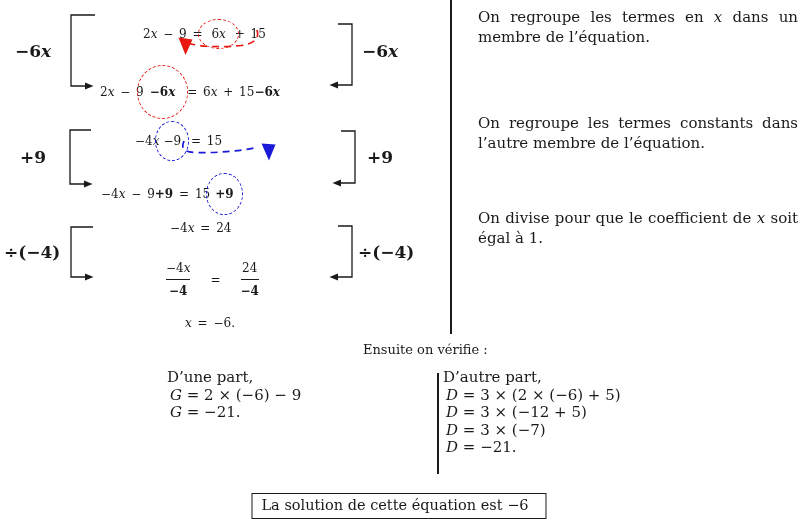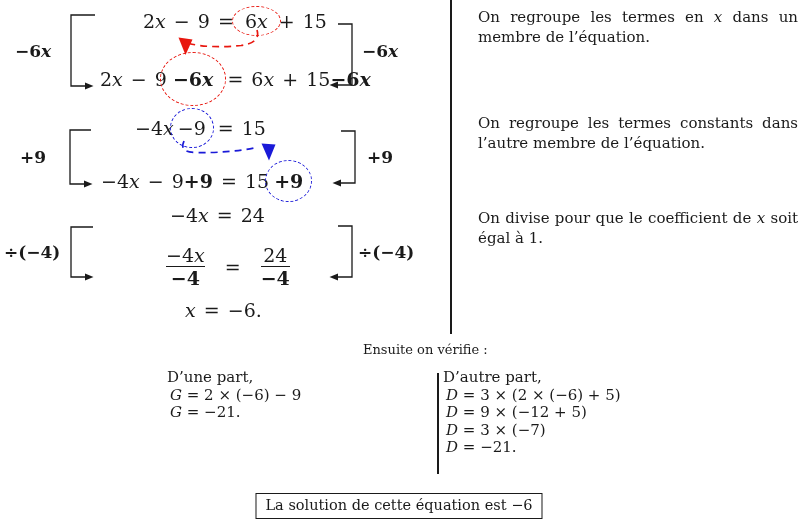--- a/index.html
+++ b/index.html
@@ -8,22 +8,23 @@
     --ink:#1a1a1a;
   }
   html,body{margin:0;padding:0;background:#fff;}
   .page{
     position:relative;width:801px;height:530px;background:#ffffff;
     font-family:"DejaVu Serif","Liberation Serif",serif;color:var(--ink);
     overflow:hidden;
   }
   .overlay{position:absolute;left:0;top:0;pointer-events:none;}
   .eq{
-    position:absolute;font-size:19px;line-height:22px;white-space:nowrap;
+    position:absolute;font-size:12px;line-height:22px;white-space:nowrap;
     word-spacing:2px;
+    margin-top:13px;
   }
   .lab{position:absolute;font-size:17px;line-height:20px;white-space:nowrap;}
   .v{font-style:italic;}
   .b{font-weight:bold;}
   .bv{font-weight:bold;font-style:italic;}
   .circ{position:relative;display:inline-block;}
   .circ::before{content:"";position:absolute;border-radius:50%;pointer-events:none;}
   .cr1{margin:0 3px;}
   .cr1::before{inset:-4px -13px;border:1.6px dashed var(--red);}
   .cr2{margin:0 6px;}
@@ -38,21 +39,21 @@
   .vdiv{position:absolute;width:1.5px;background:var(--ink);}
   .expl{
     position:absolute;left:478px;width:320px;font-size:15px;line-height:19.5px;
     text-align:justify;
   }
   .intro{position:absolute;font-size:13px;line-height:18px;white-space:nowrap;}
   .vcol{position:absolute;font-size:15px;line-height:17.5px;white-space:nowrap;}
   .vcol .vline-eq{padding-left:3px;}
   .answer-wrap{position:absolute;left:399px;top:493px;transform:translateX(-50%);}
   .answer-box{
-    display:inline-block;border:1.2px solid var(--ink);padding:3px 9px 5px 9px;
+    display:inline-block;border:1.2px solid var(--ink);padding:3px 17px 5px 9px;
     font-size:14.5px;white-space:nowrap;
   }
 </style>
 </head>
 <body>
 
 <div class="page">
 
   <svg class="overlay" width="450" height="340" viewBox="0 0 450 340">
 
@@ -134,21 +135,21 @@
 
   <div class="vcol" style="left:167px;top:369px">
     <div>D’une part,</div>
     <div class="vline-eq"><span class="v">G</span><span> = 2 × (−6) − 9</span></div>
     <div class="vline-eq"><span class="v">G</span><span> = −21.</span></div>
   </div>
 
   <div class="vcol" style="left:443px;top:369px">
     <div>D’autre part,</div>
     <div class="vline-eq"><span class="v">D</span><span> = 3 × (2 × (−6) + 5)</span></div>
-    <div class="vline-eq"><span class="v">D</span><span> = 9 × (−12 + 5)</span></div>
+    <div class="vline-eq"><span class="v">D</span><span> = 3 × (−12 + 5)</span></div>
     <div class="vline-eq"><span class="v">D</span><span> = 3 × (−7)</span></div>
     <div class="vline-eq"><span class="v">D</span><span> = −21.</span></div>
   </div>
 
   <div class="answer-wrap">
     <span class="answer-box">La solution de cette équation est −6</span>
   </div>
 
 </div>
 

